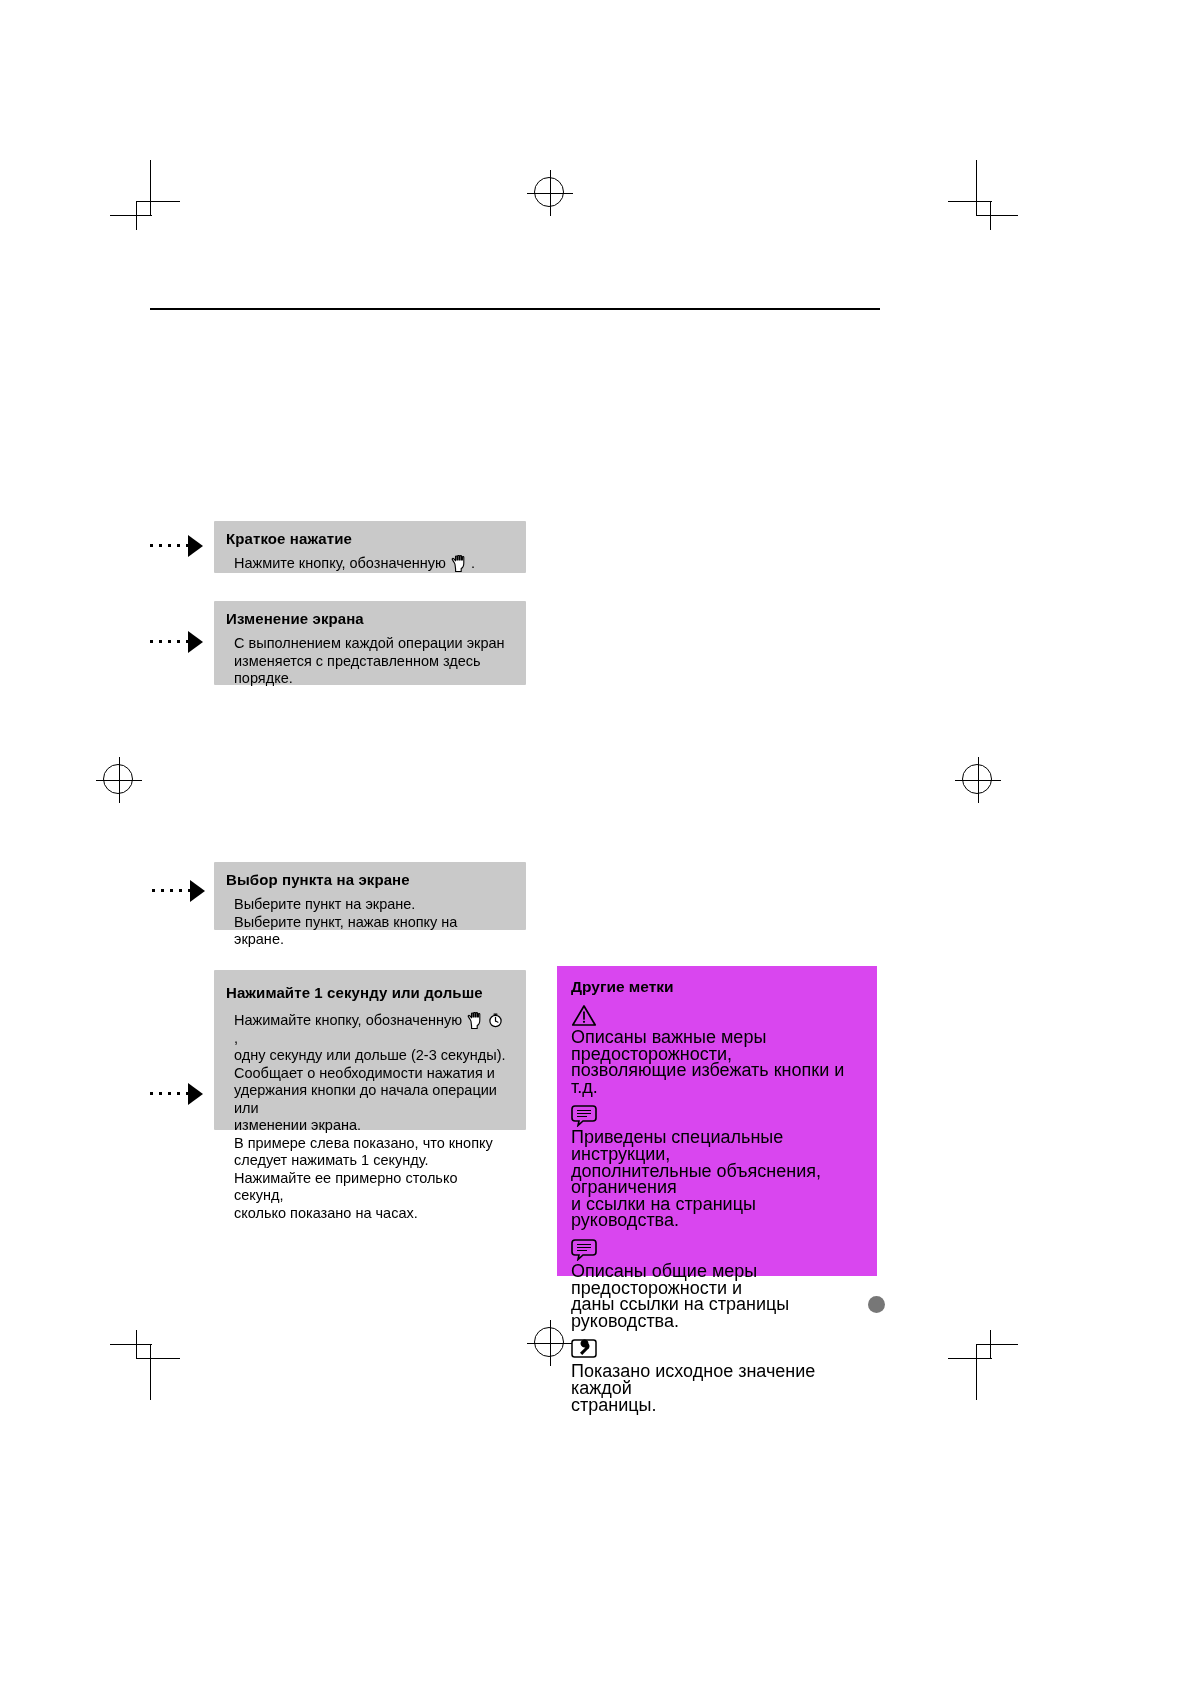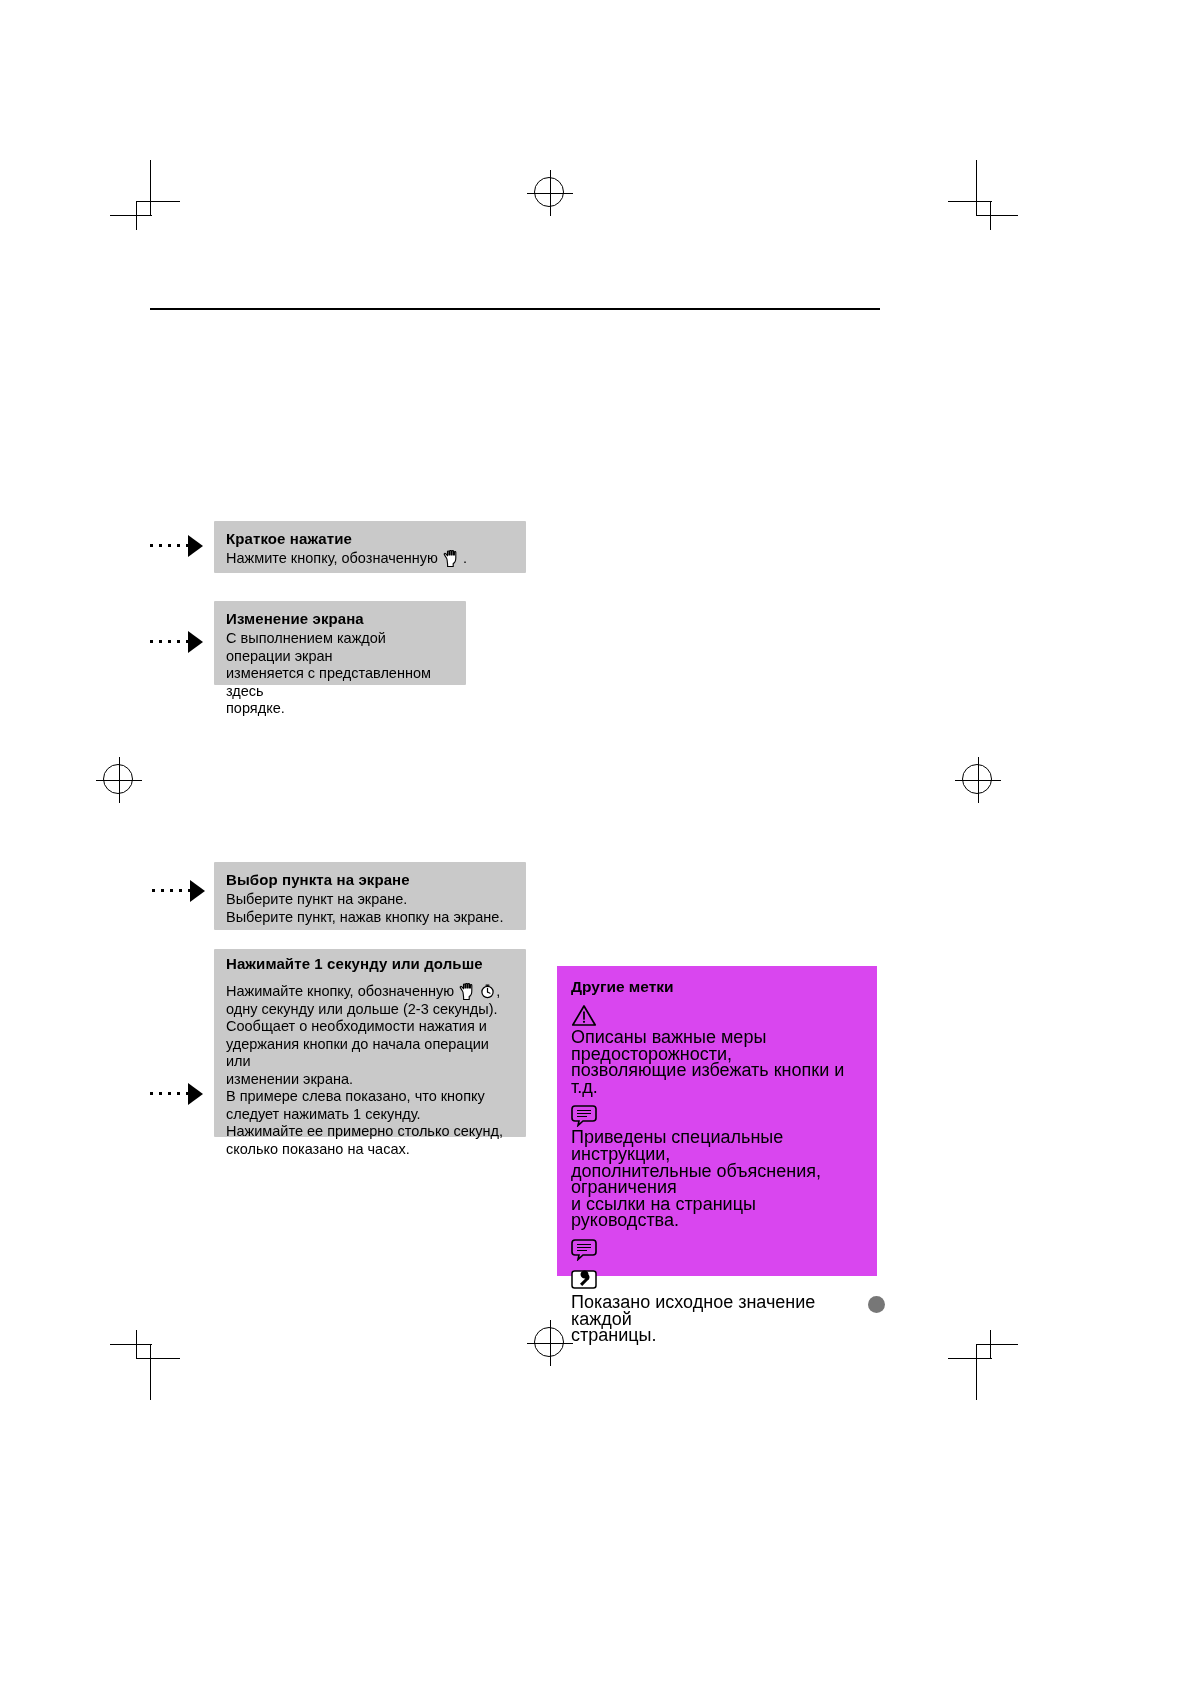--- a/index.html
+++ b/index.html
@@ -37,21 +37,21 @@
     padding:9px 12px 11px 12px;
     border-radius:1px;
   }
   .box h3 {
     margin:0 0 3px 0;
     font-size:15px;
     font-weight:bold;
     letter-spacing:0.1px;
   }
   .box p {
-    margin:0;
+    margin:8px;
     font-size:14.5px;
     line-height:17.5px;
   }
 
   
   .arrow { position:absolute; height:22px; }
   .arrow .dots { position:absolute; left:0; top:9px; height:3px; width:40px;
     background-image:repeating-linear-gradient(to right, #000 0 3px, transparent 3px 9px); }
   .arrow .head {
     position:absolute; left:38px; top:0;
@@ -155,21 +155,21 @@
             <path d="M3.6 8.2 C2.5 6.6 1.6 5.2 1.3 4.6 C0.9 3.7 1.6 3.0 2.4 3.4 C3.0 3.7 3.8 4.8 4.5 5.8 L4.5 1.6 C4.5 0.7 5.9 0.7 5.9 1.6 L5.9 5.0 L6.8 5.0 L6.8 0.9 C6.8 0.0 8.2 0.0 8.2 0.9 L8.2 5.0 L9.1 5.0 L9.1 1.3 C9.1 0.4 10.5 0.4 10.5 1.3 L10.5 5.0 L11.4 5.0 L11.4 2.3 C11.4 1.4 12.8 1.4 12.8 2.3 L12.8 8.0 C12.8 11.0 11.6 12.9 10.2 13.6 L10.2 16.6 L4.6 16.6 L4.6 13.9 C4.2 12.6 4.4 9.4 3.6 8.2 Z" fill="#ffffff" stroke="#000000" stroke-width="1.1" stroke-linejoin="round"></path>
             <path d="M13.6 3.4 L17.4 3.4 M13.6 5.1 L17.4 5.1 M13.6 6.8 L17.4 6.8" stroke="#000000" stroke-width="0"></path>
           </svg></span><span>.</span>
     </p>
   </div>
 
   <div class="arrow" style="left:150px;top:631px;width:55px;">
     <div class="dots"></div>
       <div class="head"></div>
   </div>
-  <div class="box" style="left:214px;top:601px;width:252px;height:84px;">
+  <div class="box" style="left:214px;top:601px;width:312px;height:84px;">
     <h3>Изменение экрана</h3>
     <p>
       <span>С выполнением каждой операции экран</span><br>
       <span>изменяется с представленном здесь</span><br>
       <span>порядке.</span>
     </p>
   </div>
 
   <div class="arrow" style="left:152px;top:880px;width:55px;">
     <div class="dots"></div>
@@ -180,21 +180,21 @@
     <p>
       <span>Выберите пункт на экране.</span><br>
       <span>Выберите пункт, нажав кнопку на экране.</span>
     </p>
   </div>
 
   <div class="arrow" style="left:150px;top:1083px;width:55px;">
     <div class="dots"></div>
       <div class="head"></div>
   </div>
-  <div class="box" style="left:214px;top:949px;width:312px;height:188px;padding-top:6px;">
+  <div class="box" style="left:214px;top:970px;width:312px;height:160px;padding-top:14px;">
     <h3 style="margin-bottom:11px;">Нажимайте 1 секунду или дольше</h3>
     <p>
       <span>Нажимайте кнопку, обозначенную </span><span class="hand"><svg width="19" height="17" viewBox="0 0 19 17">
             <path d="M3.6 8.2 C2.5 6.6 1.6 5.2 1.3 4.6 C0.9 3.7 1.6 3.0 2.4 3.4 C3.0 3.7 3.8 4.8 4.5 5.8 L4.5 1.6 C4.5 0.7 5.9 0.7 5.9 1.6 L5.9 5.0 L6.8 5.0 L6.8 0.9 C6.8 0.0 8.2 0.0 8.2 0.9 L8.2 5.0 L9.1 5.0 L9.1 1.3 C9.1 0.4 10.5 0.4 10.5 1.3 L10.5 5.0 L11.4 5.0 L11.4 2.3 C11.4 1.4 12.8 1.4 12.8 2.3 L12.8 8.0 C12.8 11.0 11.6 12.9 10.2 13.6 L10.2 16.6 L4.6 16.6 L4.6 13.9 C4.2 12.6 4.4 9.4 3.6 8.2 Z" fill="#ffffff" stroke="#000000" stroke-width="1.1" stroke-linejoin="round"></path>
           </svg></span><span class="clock"><svg width="15" height="16" viewBox="0 0 15 16">
             <circle cx="7.5" cy="9" r="5.6" fill="#ffffff" stroke="#000000" stroke-width="1.2"></circle>
             <path d="M7.5 9 L7.5 5.4" stroke="#000000" stroke-width="1.2" stroke-linecap="round"></path>
             <path d="M7.5 9 L10.0 10.2" stroke="#000000" stroke-width="1.1" stroke-linecap="round"></path>
             <path d="M6.1 2.2 L8.9 2.2" stroke="#000000" stroke-width="1.3" stroke-linecap="round"></path>
             <path d="M7.5 2.2 L7.5 3.4" stroke="#000000" stroke-width="1.3"></path>
@@ -236,20 +236,24 @@
       <span>дополнительные объяснения, ограничения</span><br>
       <span>и ссылки на страницы руководства.</span>
     </p>
 
     <div class="mark-icon">
       <svg width="26" height="23" viewBox="0 0 26 23">
         <path d="M4 2 H22 A3 3 0 0 1 25 5 V14 A3 3 0 0 1 22 17 H12 L7 21.5 L8 17 H4 A3 3 0 0 1 1 14 V5 A3 3 0 0 1 4 2 Z" fill="none" stroke="#000" stroke-width="1.6"></path>
         <path d="M6 6.5 H20 M6 9.5 H20 M6 12.5 H16" stroke="#000" stroke-width="1.2"></path>
       </svg>
     </div>
+    <p>
+      <span>Описаны общие меры предосторожности и</span><br>
+      <span>даны ссылки на страницы руководства.</span>
+    </p>
 
     <div class="mark-icon">
       <svg width="26" height="22" viewBox="0 0 26 22">
         <rect x="1" y="2" width="24" height="17" rx="2.5" fill="#ffffff" stroke="#000" stroke-width="1.5"></rect>
         <path d="M17.5 5.5 A4 4 0 1 0 14.4 9.4 L9 14.8 L11.2 17 L16.6 11.6 A4 4 0 0 0 17.5 5.5 Z" fill="#000"></path>
       </svg>
     </div>
     <p>
       <span>Показано исходное значение каждой</span><br>
       <span>страницы.</span>

